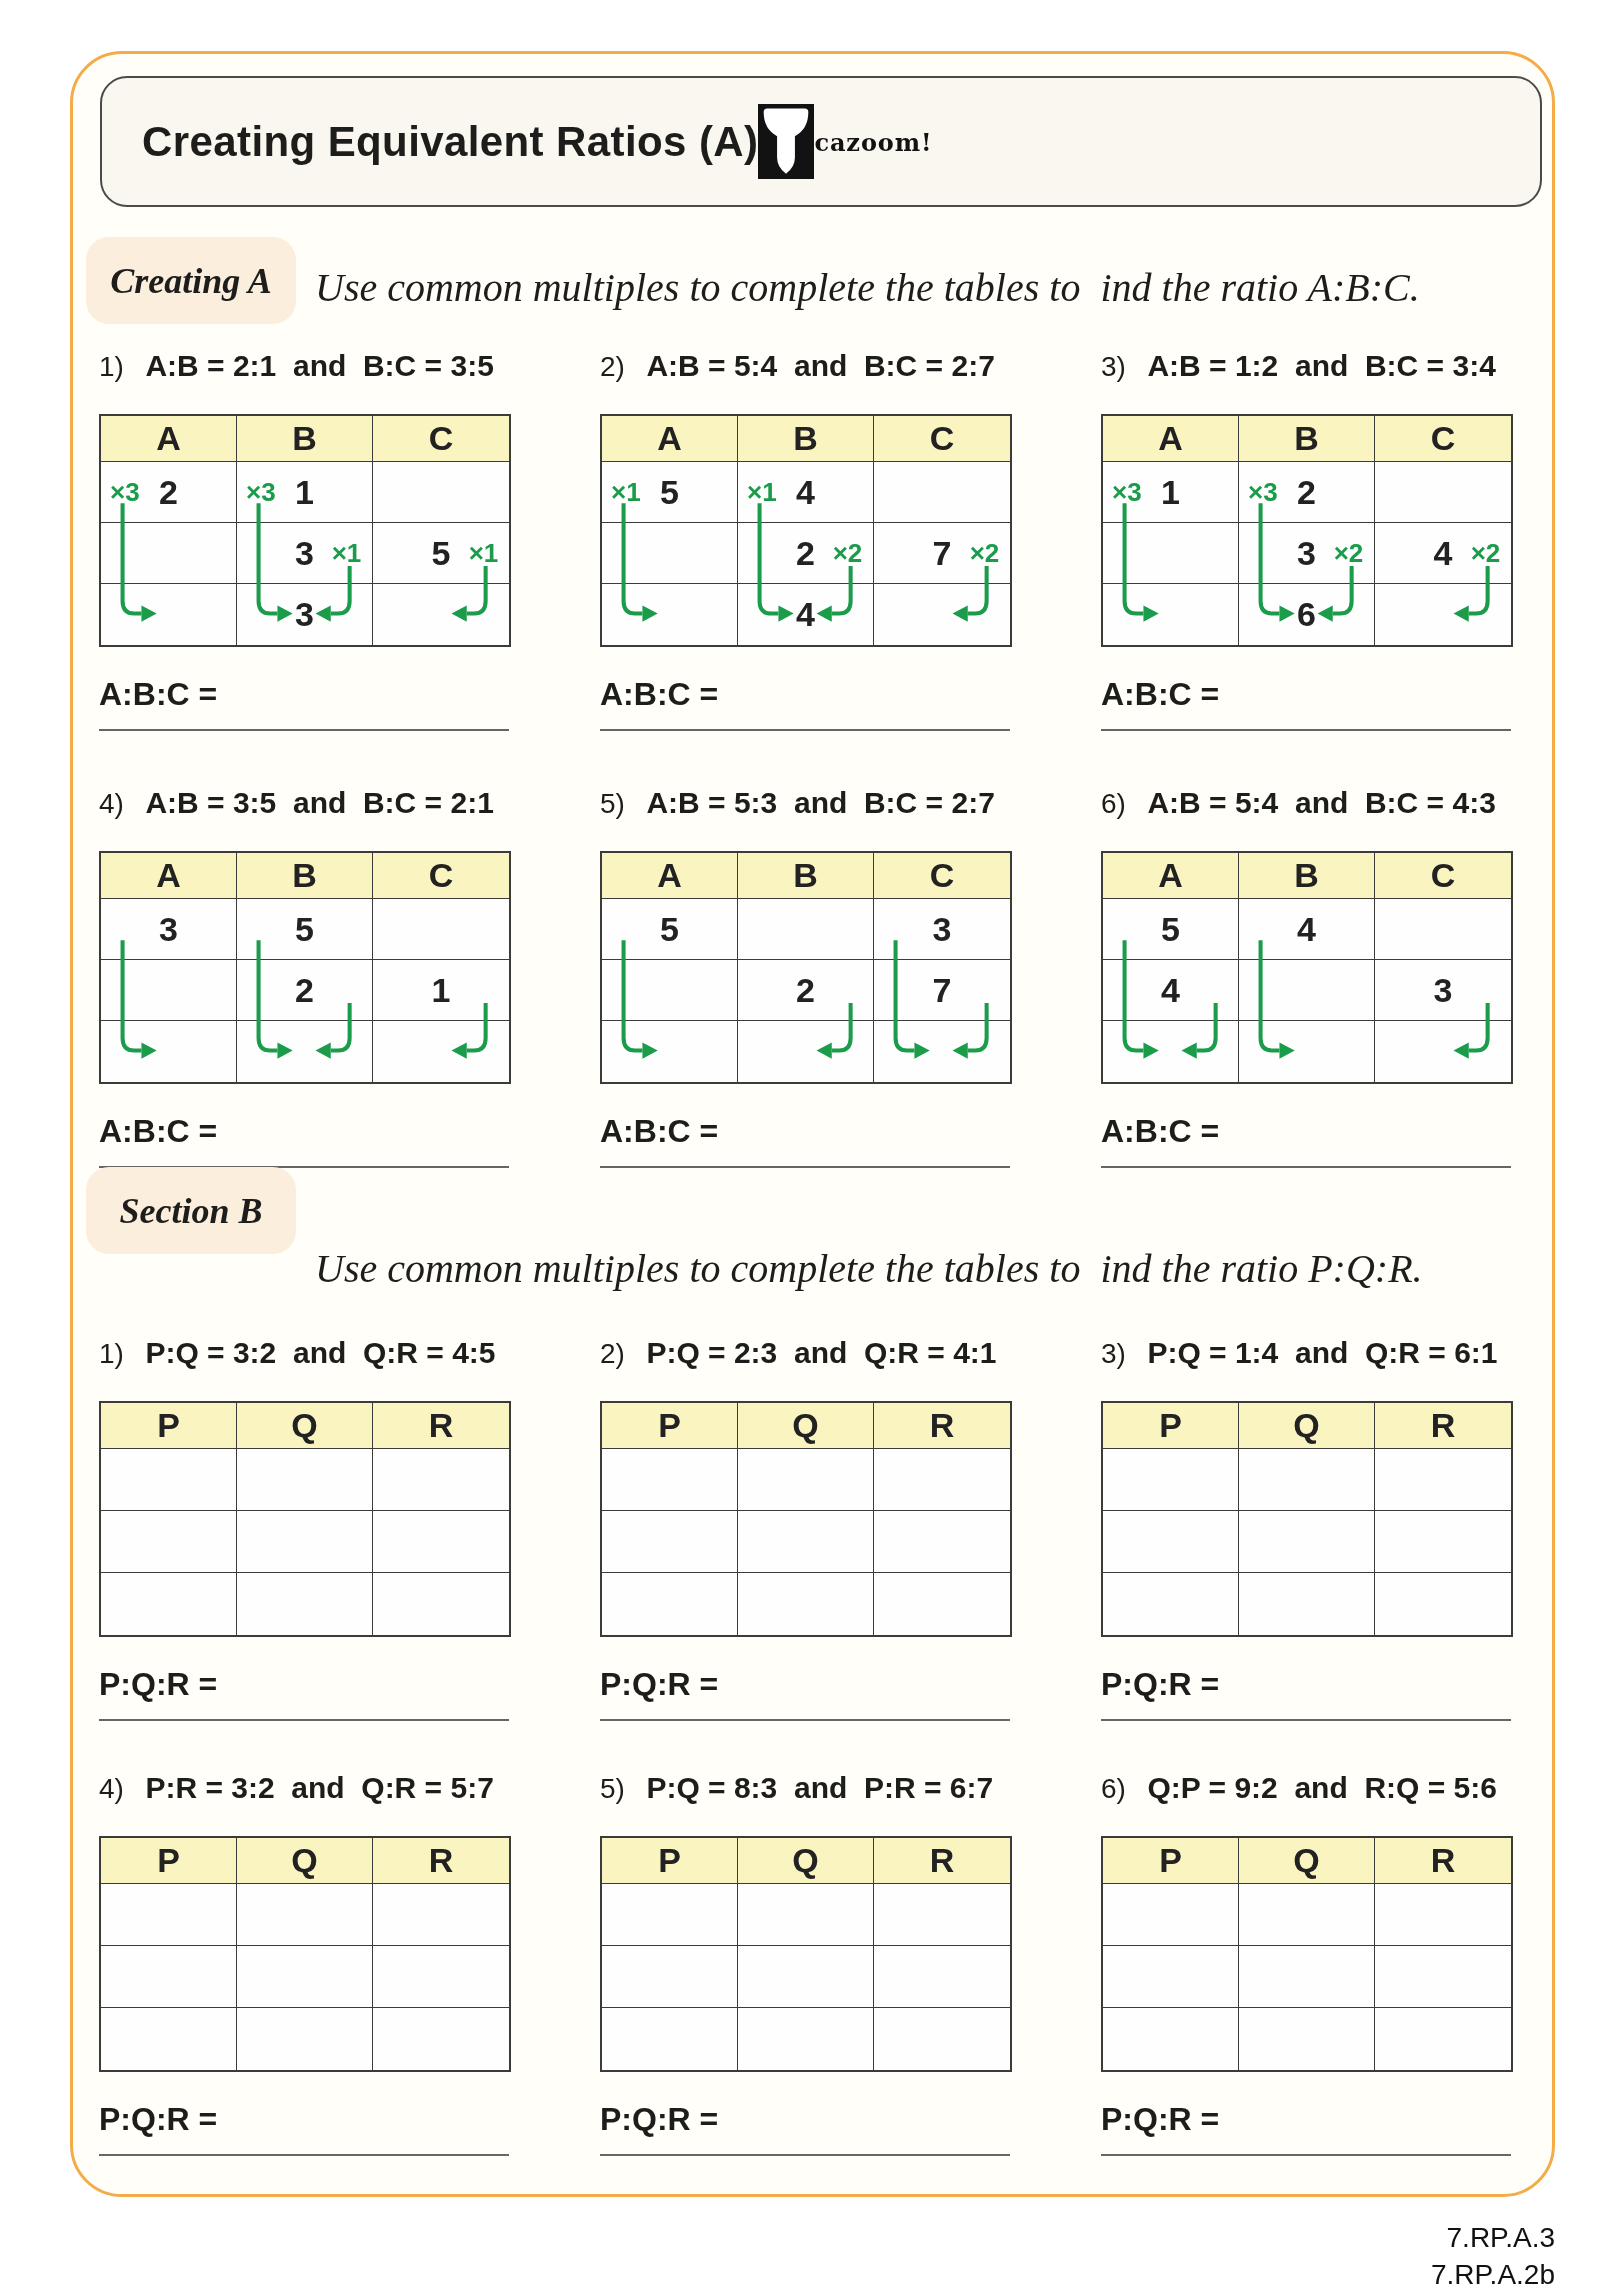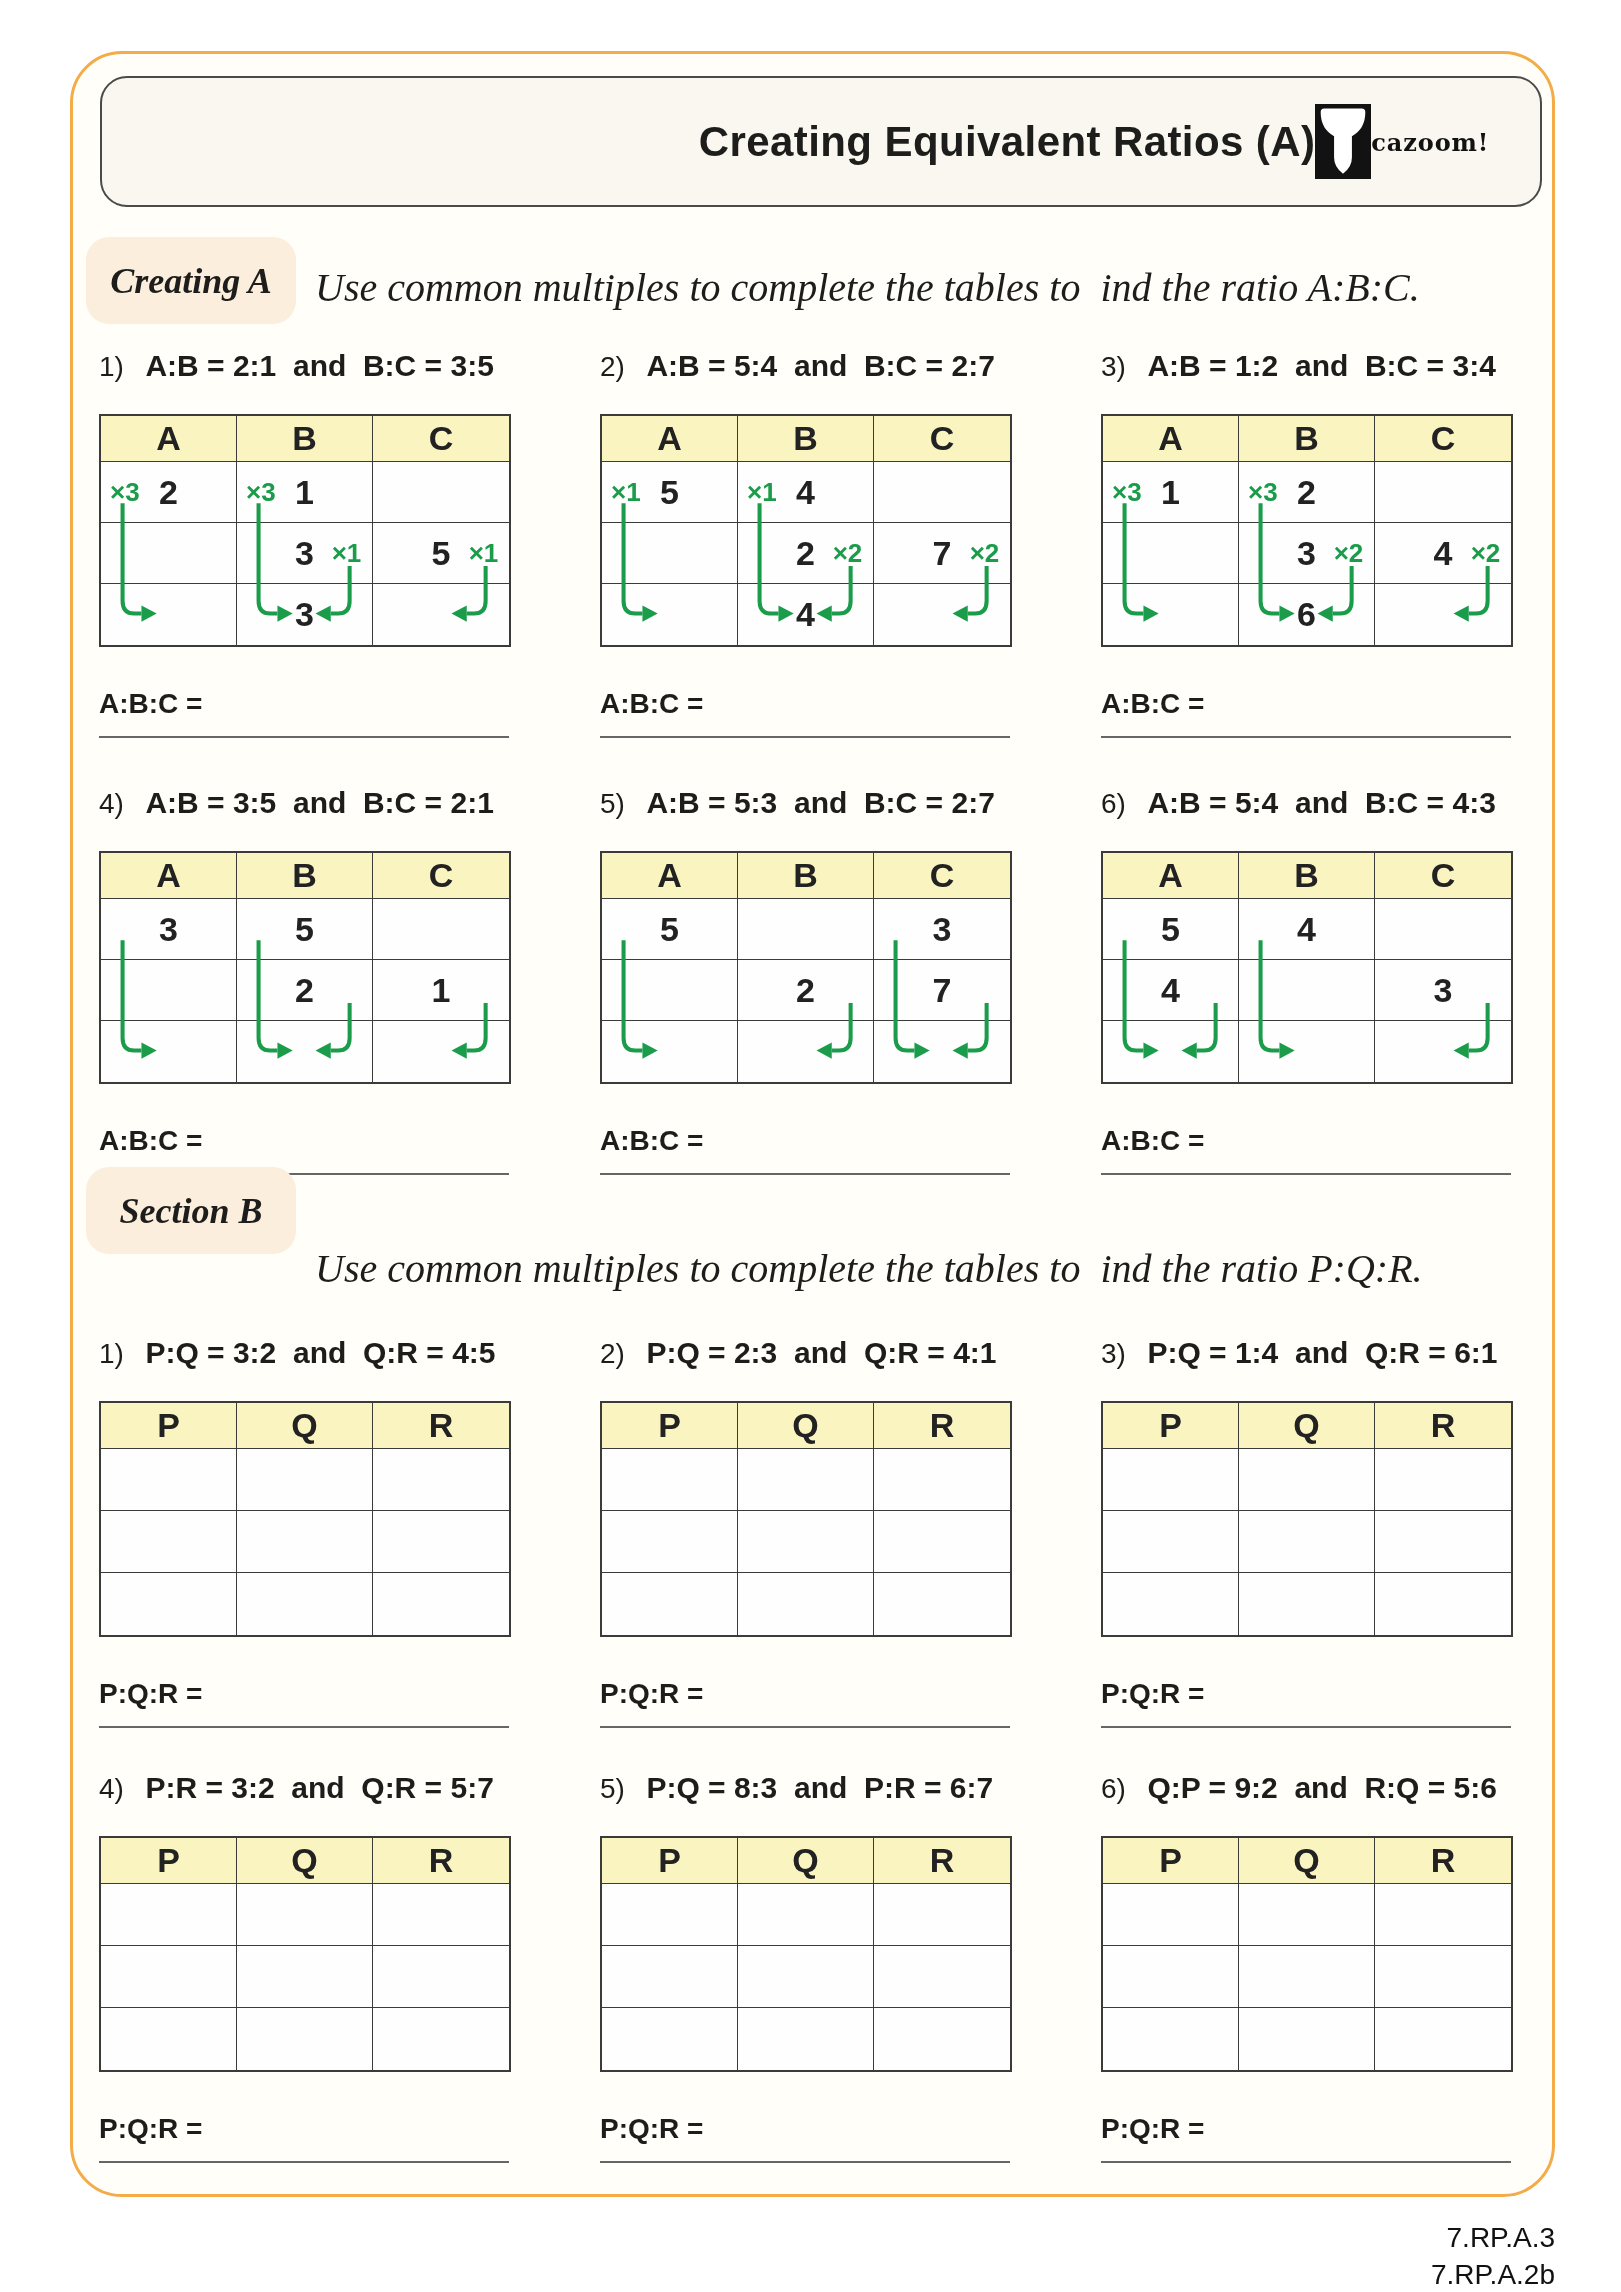--- a/index.html
+++ b/index.html
@@ -7,21 +7,21 @@
   body { font-family:"Liberation Sans", sans-serif; color:#1d1d1b; }
   #page { position:relative; width:1622px; height:2293px; background:#fff; overflow:hidden; }
 
   
   .sheet { position:absolute; left:70px; top:51px; width:1485px; height:2146px;
            border:3.6px solid #F3AC47; border-radius:52px; background:#FFFEF8; }
 
   
   .headerbox { position:absolute; left:27px; top:22.4px; width:1442px; height:131px;
                background:#F9F7EF; border:2.7px solid #4a4a48; border-radius:27px;
-               display:flex; align-items:center; justify-content:flex-end; padding:0 40px; }
+               display:flex; align-items:center; justify-content:flex-start; padding:0 40px; }
   .title { font-size:42px; font-weight:bold; letter-spacing:0.4px; color:#1d1d1b; }
   .logo { display:flex; flex-direction:row; align-items:center; margin-right:10.7px; }
   .logo-sq { width:56px; height:75px; background:#121212; display:flex; align-items:center; justify-content:center; }
   .logo-txt { font-family:"DejaVu Serif", serif; font-weight:bold; font-size:24px; margin-top:0.9px; letter-spacing:0.9px; color:#121212; }
 
   
   .pill { position:absolute; background:#FCEEDD; border-radius:23px;
           display:flex; align-items:center; justify-content:center;
           font-family:"Liberation Serif", serif; font-style:italic; font-weight:bold; font-size:36px; }
   #pill-a { left:86px; top:237px; width:210px; height:87px; }
@@ -50,21 +50,21 @@
   .cell.c2 { border-right:none; }
   .cell.r2 { border-bottom:none; }
   .secA .cell { height:61px; }
   .secB .cell { height:62px; }
   .val { font-size:34px; font-weight:bold; color:#222; }
   .mult { position:absolute; font-size:26px; font-weight:bold; color:#1A9C4B; }
   .ml { left:9px; top:50%; transform:translateY(-50%); }
   .mr { right:10.7px; top:50%; transform:translateY(-50%); }
   svg.arrows { position:absolute; left:0; top:0; width:100%; height:100%; pointer-events:none; }
 
-  .answer { margin-top:41px; font-size:28px; font-weight:bold; }
+  .answer { margin-top:29px; font-size:32px; font-weight:bold; }
   .answer-line { margin-top:16px; border-top:2.7px solid #666; width:410px; }
 
   
   .footer-left { position:absolute; left:70px; top:2221px; font-size:28px; color:#111; }
   .footer-link { display:inline-block; margin-top:7.2px; color:#1515CF; text-decoration:underline; font-size:28px; }
   .footer-center { position:absolute; left:0; right:0; top:2239px; text-align:center; font-size:29.6px; color:#111; }
   .footer-right { position:absolute; right:67px; top:2219px; text-align:right; font-size:28px; line-height:37px; color:#111; }
 </style>
 </head>
 <body>

